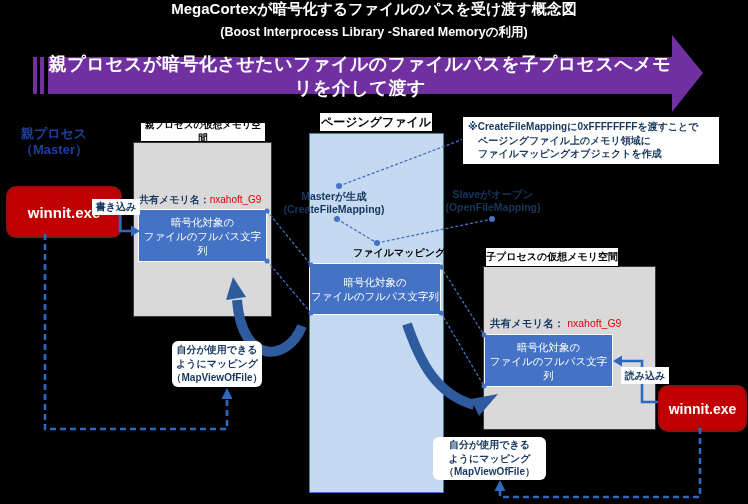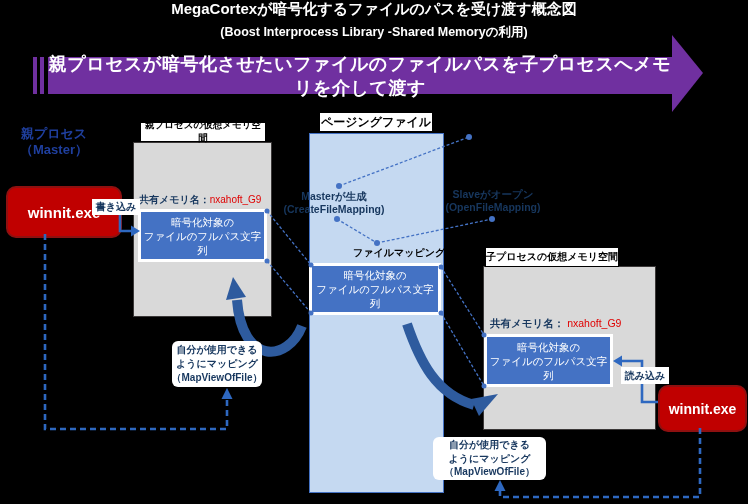--- a/index.html
+++ b/index.html
@@ -16,21 +16,21 @@
   .banner-body{left:48px;top:57px;width:624px;height:37px;background:#7030A0;}
   .banner-text{color:#fff;font-size:18px;font-weight:bold;letter-spacing:.5px;}
   .banner-head{left:672px;top:35px;width:0;height:0;border-top:38px solid transparent;
                border-bottom:39px solid transparent;border-left:31px solid #7030A0;}
   
   .proclabel{color:#1F3F9E;font-size:13px;font-weight:bold;text-align:center;line-height:16px;}
   .exe{background:#C00000;border:2px solid #8f1010;border-radius:10px;color:#fff;font-weight:bold;}
   
   .whitebox{background:#fff;border:1px solid #000;color:#000;font-weight:bold;}
   .graybox{background:#D9D9D9;border:1.5px solid #3B3838;box-sizing:border-box;}
-  .bluebox{background:#4472C4;border:3px solid #ffffff;box-sizing:border-box;color:#fff;
+  .bluebox{background:#4472C4;border:1px solid #ffffff;box-sizing:border-box;color:#fff;
            font-size:10.5px;line-height:14px;}
   .column{background:#C5D9F1;border:1.5px solid #4472C4;box-sizing:border-box;}
   .navy{color:#17375E;font-weight:bold;}
   .redname{color:#E00000;font-weight:normal;}
   .sharedline{font-size:10px;white-space:nowrap;}
   .annot{font-size:10.5px;line-height:13px;text-align:center;color:#17375E;font-weight:bold;}
   .fmo{font-size:10px;font-weight:bold;color:#000;white-space:nowrap;text-align:center;}
   .notebox{background:#fff;border:1px solid #000;padding:3px 5px;box-sizing:border-box;}
   .noteline{font-size:10px;line-height:13.5px;color:#17375E;font-weight:bold;white-space:nowrap;}
   .noteline.ind{margin-left:10px;}
@@ -77,20 +77,25 @@
   <div class="abs annot lbl-layer" style="left:278px;top:190px;width:112px;">
     <div>Masterが生成</div>
     <div>(CreateFileMapping)</div>
   </div>
   <div class="abs fmo lbl-layer" style="left:309px;top:246px;width:140px;margin-left:44px;">ファイルマッピングオブジェクト</div>
   <div class="abs bluebox ctr col box-layer" style="left:309px;top:263px;width:132px;height:52px;">
     <div>暗号化対象の</div>
     <div>ファイルのフルパス文字列</div>
   </div>
 
+  <div class="abs notebox lbl-layer" style="left:462px;top:116px;width:258px;">
+    <div class="noteline">※CreateFileMappingに0xFFFFFFFFを渡すことで</div>
+    <div class="noteline ind">ページングファイル上のメモリ領域に</div>
+    <div class="noteline ind">ファイルマッピングオブジェクトを作成</div>
+  </div>
 
   <div class="abs annot lbl-layer" style="left:440px;top:188px;width:106px;">
     <div>Slaveがオープン</div>
     <div>(OpenFileMapping)</div>
   </div>
 
   <div class="abs graybox box-layer" style="left:483px;top:266px;width:173px;height:164px;"></div>
   <div class="abs whitebox ctr lbl-layer" style="left:485px;top:247px;width:132px;height:18px;font-size:10px;">子プロセスの仮想メモリ空間</div>
   <div class="abs sharedline lbl-layer" style="left:490px;top:317px;font-size:10.5px;">
     <span class="navy">共有メモリ名：</span><span>&nbsp;</span><span class="redname">nxahoft_G9</span>

